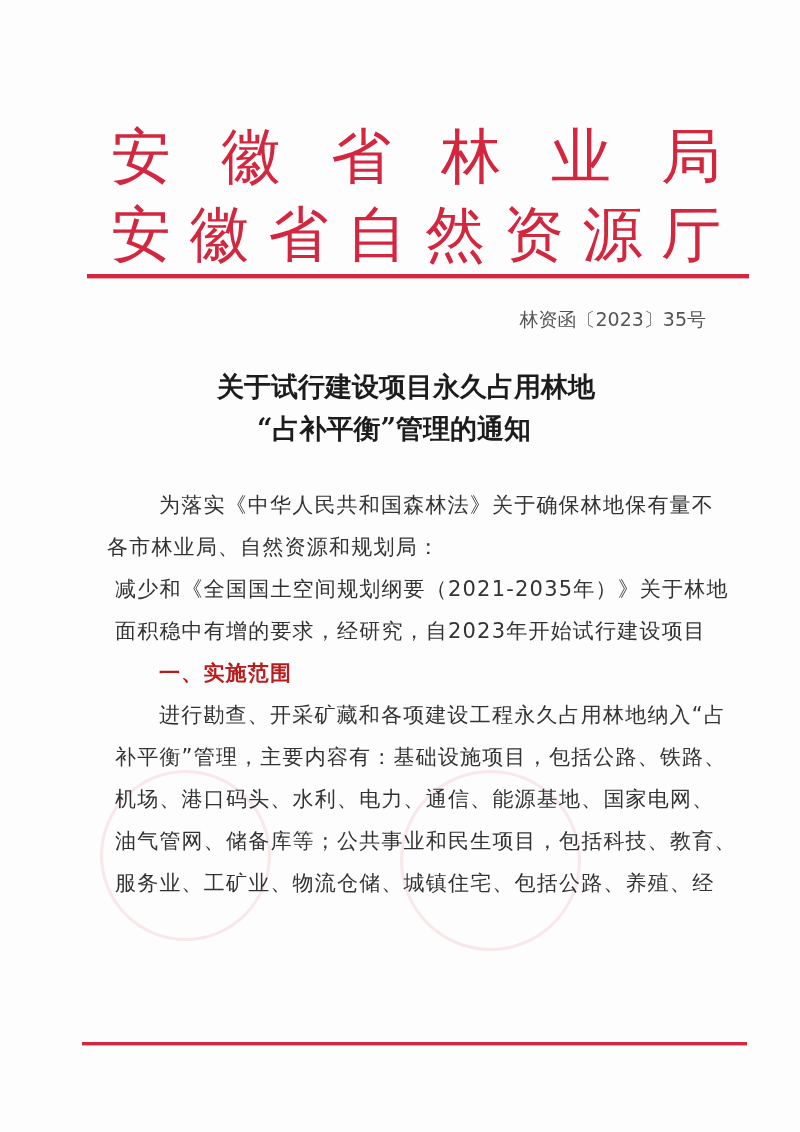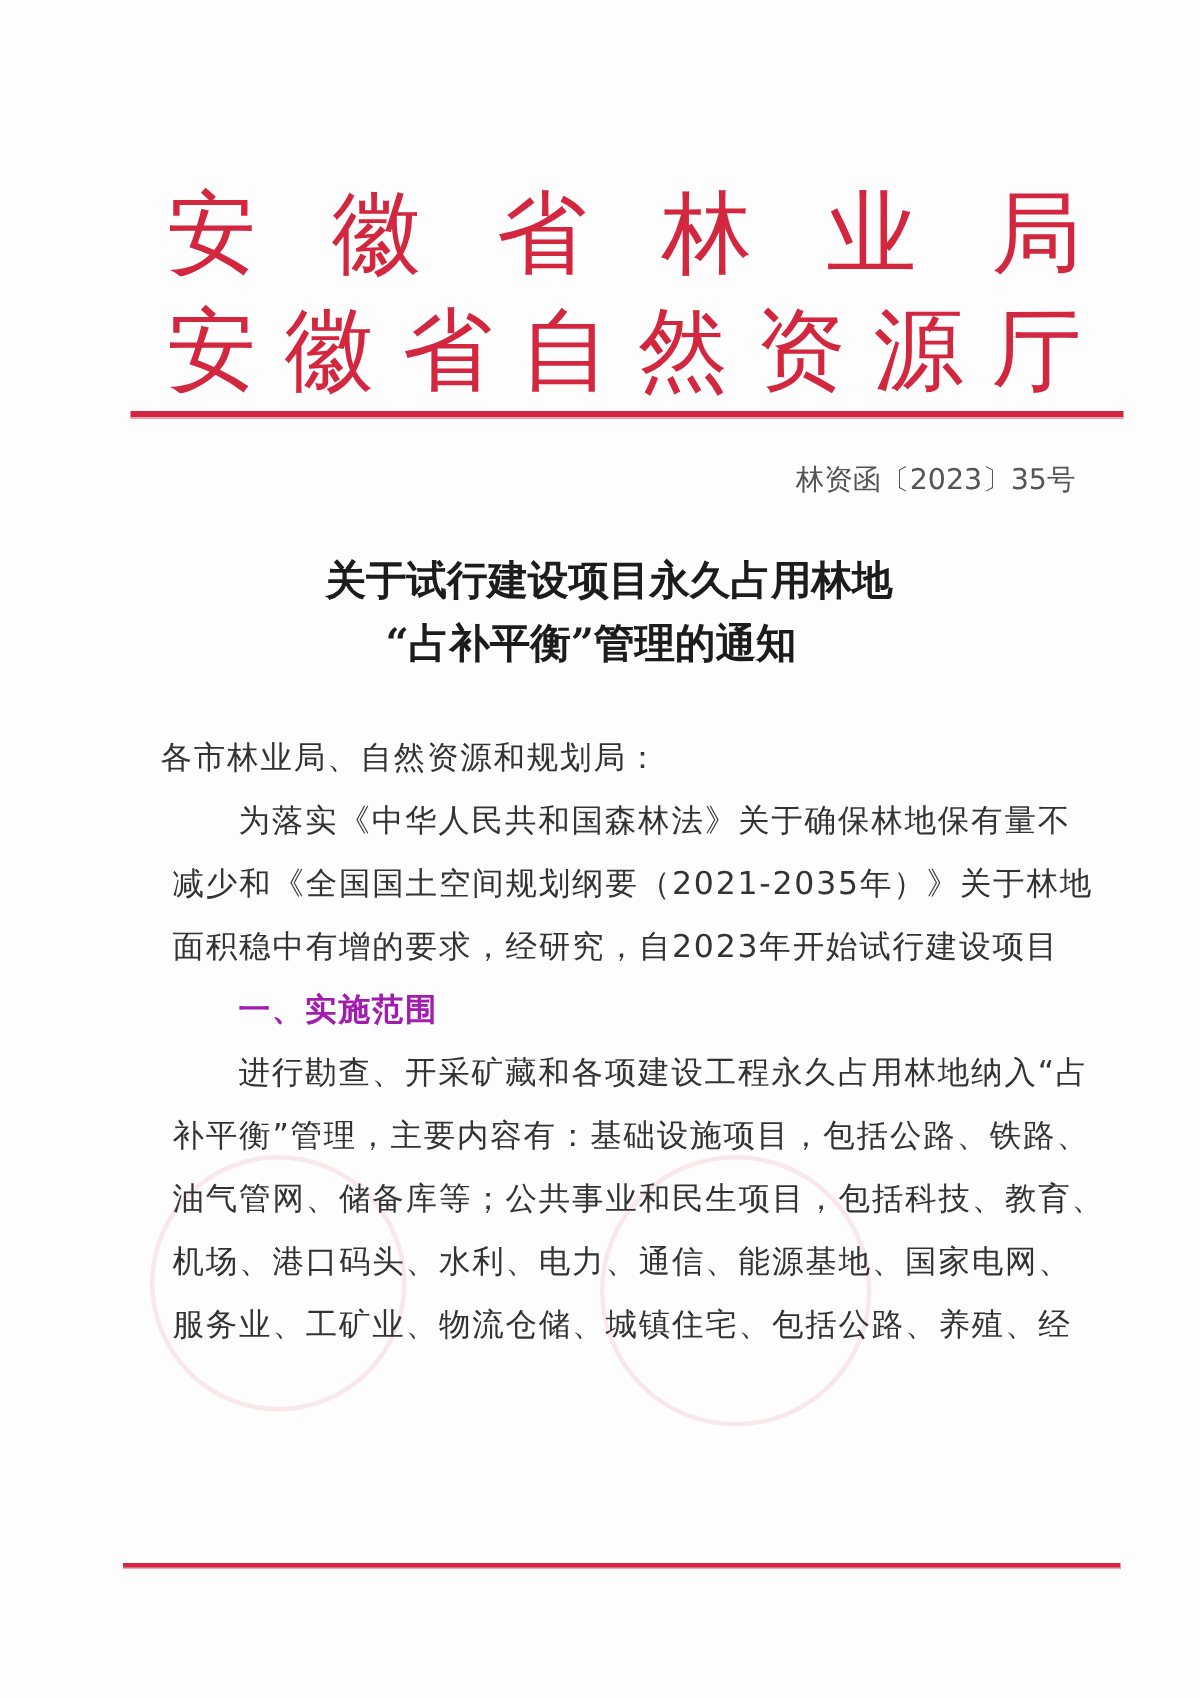--- a/index.html
+++ b/index.html
@@ -42,21 +42,21 @@
       width: 662px;
       height: 4px;
       background: #d3263f;
       border-bottom: 1px solid #eda9b4;
     }
     .rule-top { top: 274px; }
     .rule-bottom { top: 1042px; left: 82px; width: 665px; height: 3px; }
     .doc-number {
       position: absolute;
       top: 307px;
-      right: 83px;
+      right: 94px;
       font-family: "DejaVu Sans", "Liberation Sans", sans-serif;
       font-size: 19px;
       color: #555;
     }
     .title {
       position: absolute;
       left: 0; width: 800px;
       text-align: center;
       font-family: "DejaVu Serif", "Liberation Serif", serif;
       font-weight: bold;
@@ -75,21 +75,21 @@
       color: #333;
       letter-spacing: 1.2px;
     }
     .line {
       white-space: nowrap;
       height: 42px;
     }
     .indent { padding-left: 44px; }
     .heading {
       font-weight: bold;
-      color: #a21caf;
+      color: #b91c1c;
       padding-left: 44px;
     }
     .seal {
       position: absolute;
       border-radius: 50%;
       border: 3px solid rgba(220, 90, 110, 0.13);
       pointer-events: none;
     }
     .seal-1 { left: 100px; top: 770px; width: 165px; height: 165px; }
     .seal-2 { left: 400px; top: 770px; width: 175px; height: 175px; }
@@ -123,26 +123,26 @@
   </div>
 
   <div class="red-rule rule-top"></div>
 
   <div class="doc-number">林资函〔2023〕35号</div>
 
   <div class="title title-1">关于试行建设项目永久占用林地</div>
   <div class="title title-2">“占补平衡”管理的通知</div>
 
   <div class="body-text" style="top: 484px;">
+    <div class="line indent">为落实《中华人民共和国森林法》关于确保林地保有量不</div>
     <div class="line" style="margin-left:-8px;">各市林业局、自然资源和规划局：</div>
-    <div class="line indent">为落实《中华人民共和国森林法》关于确保林地保有量不</div>
     <div class="line">减少和《全国国土空间规划纲要（2021-2035年）》关于林地</div>
     <div class="line">面积稳中有增的要求，经研究，自2023年开始试行建设项目</div>
     <div class="line heading">一、实施范围</div>
     <div class="line indent">进行勘查、开采矿藏和各项建设工程永久占用林地纳入“占</div>
     <div class="line">补平衡”管理，主要内容有：基础设施项目，包括公路、铁路、</div>
+    <div class="line">机场、港口码头、水利、电力、通信、能源基地、国家电网、</div>
     <div class="line">油气管网、储备库等；公共事业和民生项目，包括科技、教育、</div>
-    <div class="line">机场、港口码头、水利、电力、通信、能源基地、国家电网、</div>
     <div class="line">服务业、工矿业、物流仓储、城镇住宅、包括公路、养殖、经</div>
   </div>
 
   <div class="red-rule rule-bottom"></div>
 </div>
 
 </body></html>

